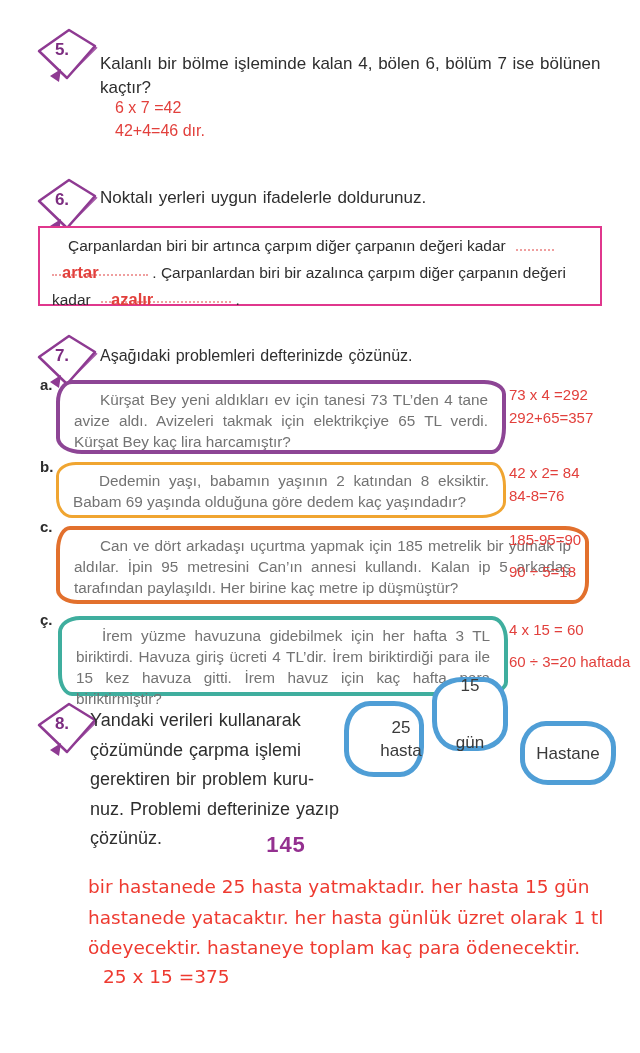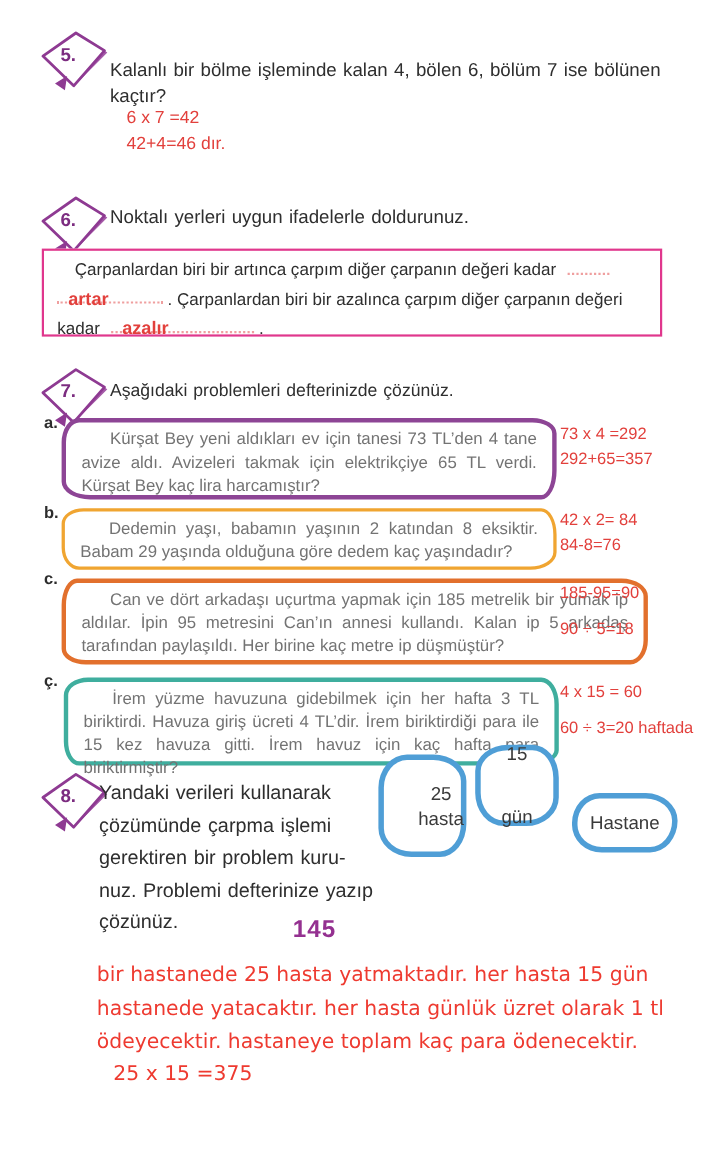--- a/index.html
+++ b/index.html
@@ -120,21 +120,21 @@
   <div class="bubble bub-a" style="left:56px;top:380px;width:450px;height:74px;">
     <div class="btext">Kürşat Bey yeni aldıkları ev için tanesi 73 TL’den 4 tane avize aldı. Avizeleri takmak için elektrikçiye 65 TL verdi. Kürşat Bey kaç lira harcamıştır?</div>
   </div>
   <div class="ink" style="left:509px;top:383px;font-size:15px;">
     <div>73 x 4 =292</div>
     <div>292+65=357</div>
   </div>
 
   <div class="plabel" style="left:40px;top:458px;">b.</div>
   <div class="bubble bub-b" style="left:56px;top:462px;width:450px;height:56px;">
-    <div class="btext">Dedemin yaşı, babamın yaşının 2 katından 8 eksiktir. Babam 29 yaşında olduğuna göre dedem kaç yaşındadır?</div>
+    <div class="btext">Dedemin yaşı, babamın yaşının 2 katından 8 eksiktir. Babam 69 yaşında olduğuna göre dedem kaç yaşındadır?</div>
   </div>
   <div class="ink" style="left:509px;top:461px;font-size:15px;">
     <div>42 x 2= 84</div>
     <div>84-8=76</div>
   </div>
 
   <div class="plabel" style="left:40px;top:518px;">c.</div>
   <div class="bubble bub-c" style="left:56px;top:526px;width:533px;height:78px;">
     <div class="btext">Can ve dört arkadaşı uçurtma yapmak için 185 metrelik bir yumak ip aldılar. İpin 95 metresini Can’ın annesi kullandı. Kalan ip 5 arkadaş tarafından paylaşıldı. Her birine kaç metre ip düşmüştür?</div>
   </div>
@@ -161,29 +161,29 @@
     <span class="num">8.</span>
   </div>
   <div class="qtext" style="left:90px;top:706px;font-size:18px;line-height:29.5px;">
     <div>Yandaki verileri kullanarak</div>
     <div>çözümünde çarpma işlemi</div>
     <div>gerektiren bir problem kuru-</div>
     <div>nuz. Problemi defterinize yazıp</div>
     <div>çözünüz.</div>
   </div>
 
-  <div class="datab db1" style="left:344px;top:686px;width:80px;height:93px;padding-left:34px;">
+  <div class="datab db1" style="left:344px;top:701px;width:80px;height:76px;padding-left:34px;">
     <div>25</div>
     <div>hasta</div>
   </div>
   <div class="datab db2" style="left:432px;top:677px;width:76px;height:74px;gap:34px;">
     <div>15</div>
     <div>gün</div>
   </div>
-  <div class="datab db3" style="left:520px;top:721px;width:96px;height:54px;">
+  <div class="datab db3" style="left:520px;top:721px;width:96px;height:64px;">
     <div>Hastane</div>
   </div>
 
   <div class="pagenum">145</div>
 
   <div class="hand" style="left:88px;top:872px;">
     <div>bir hastanede 25 hasta yatmaktadır. her hasta 15 gün</div>
     <div>hastanede yatacaktır. her hasta günlük üzret olarak 1 tl</div>
     <div>ödeyecektir. hastaneye toplam kaç para ödenecektir.</div>
   </div>

